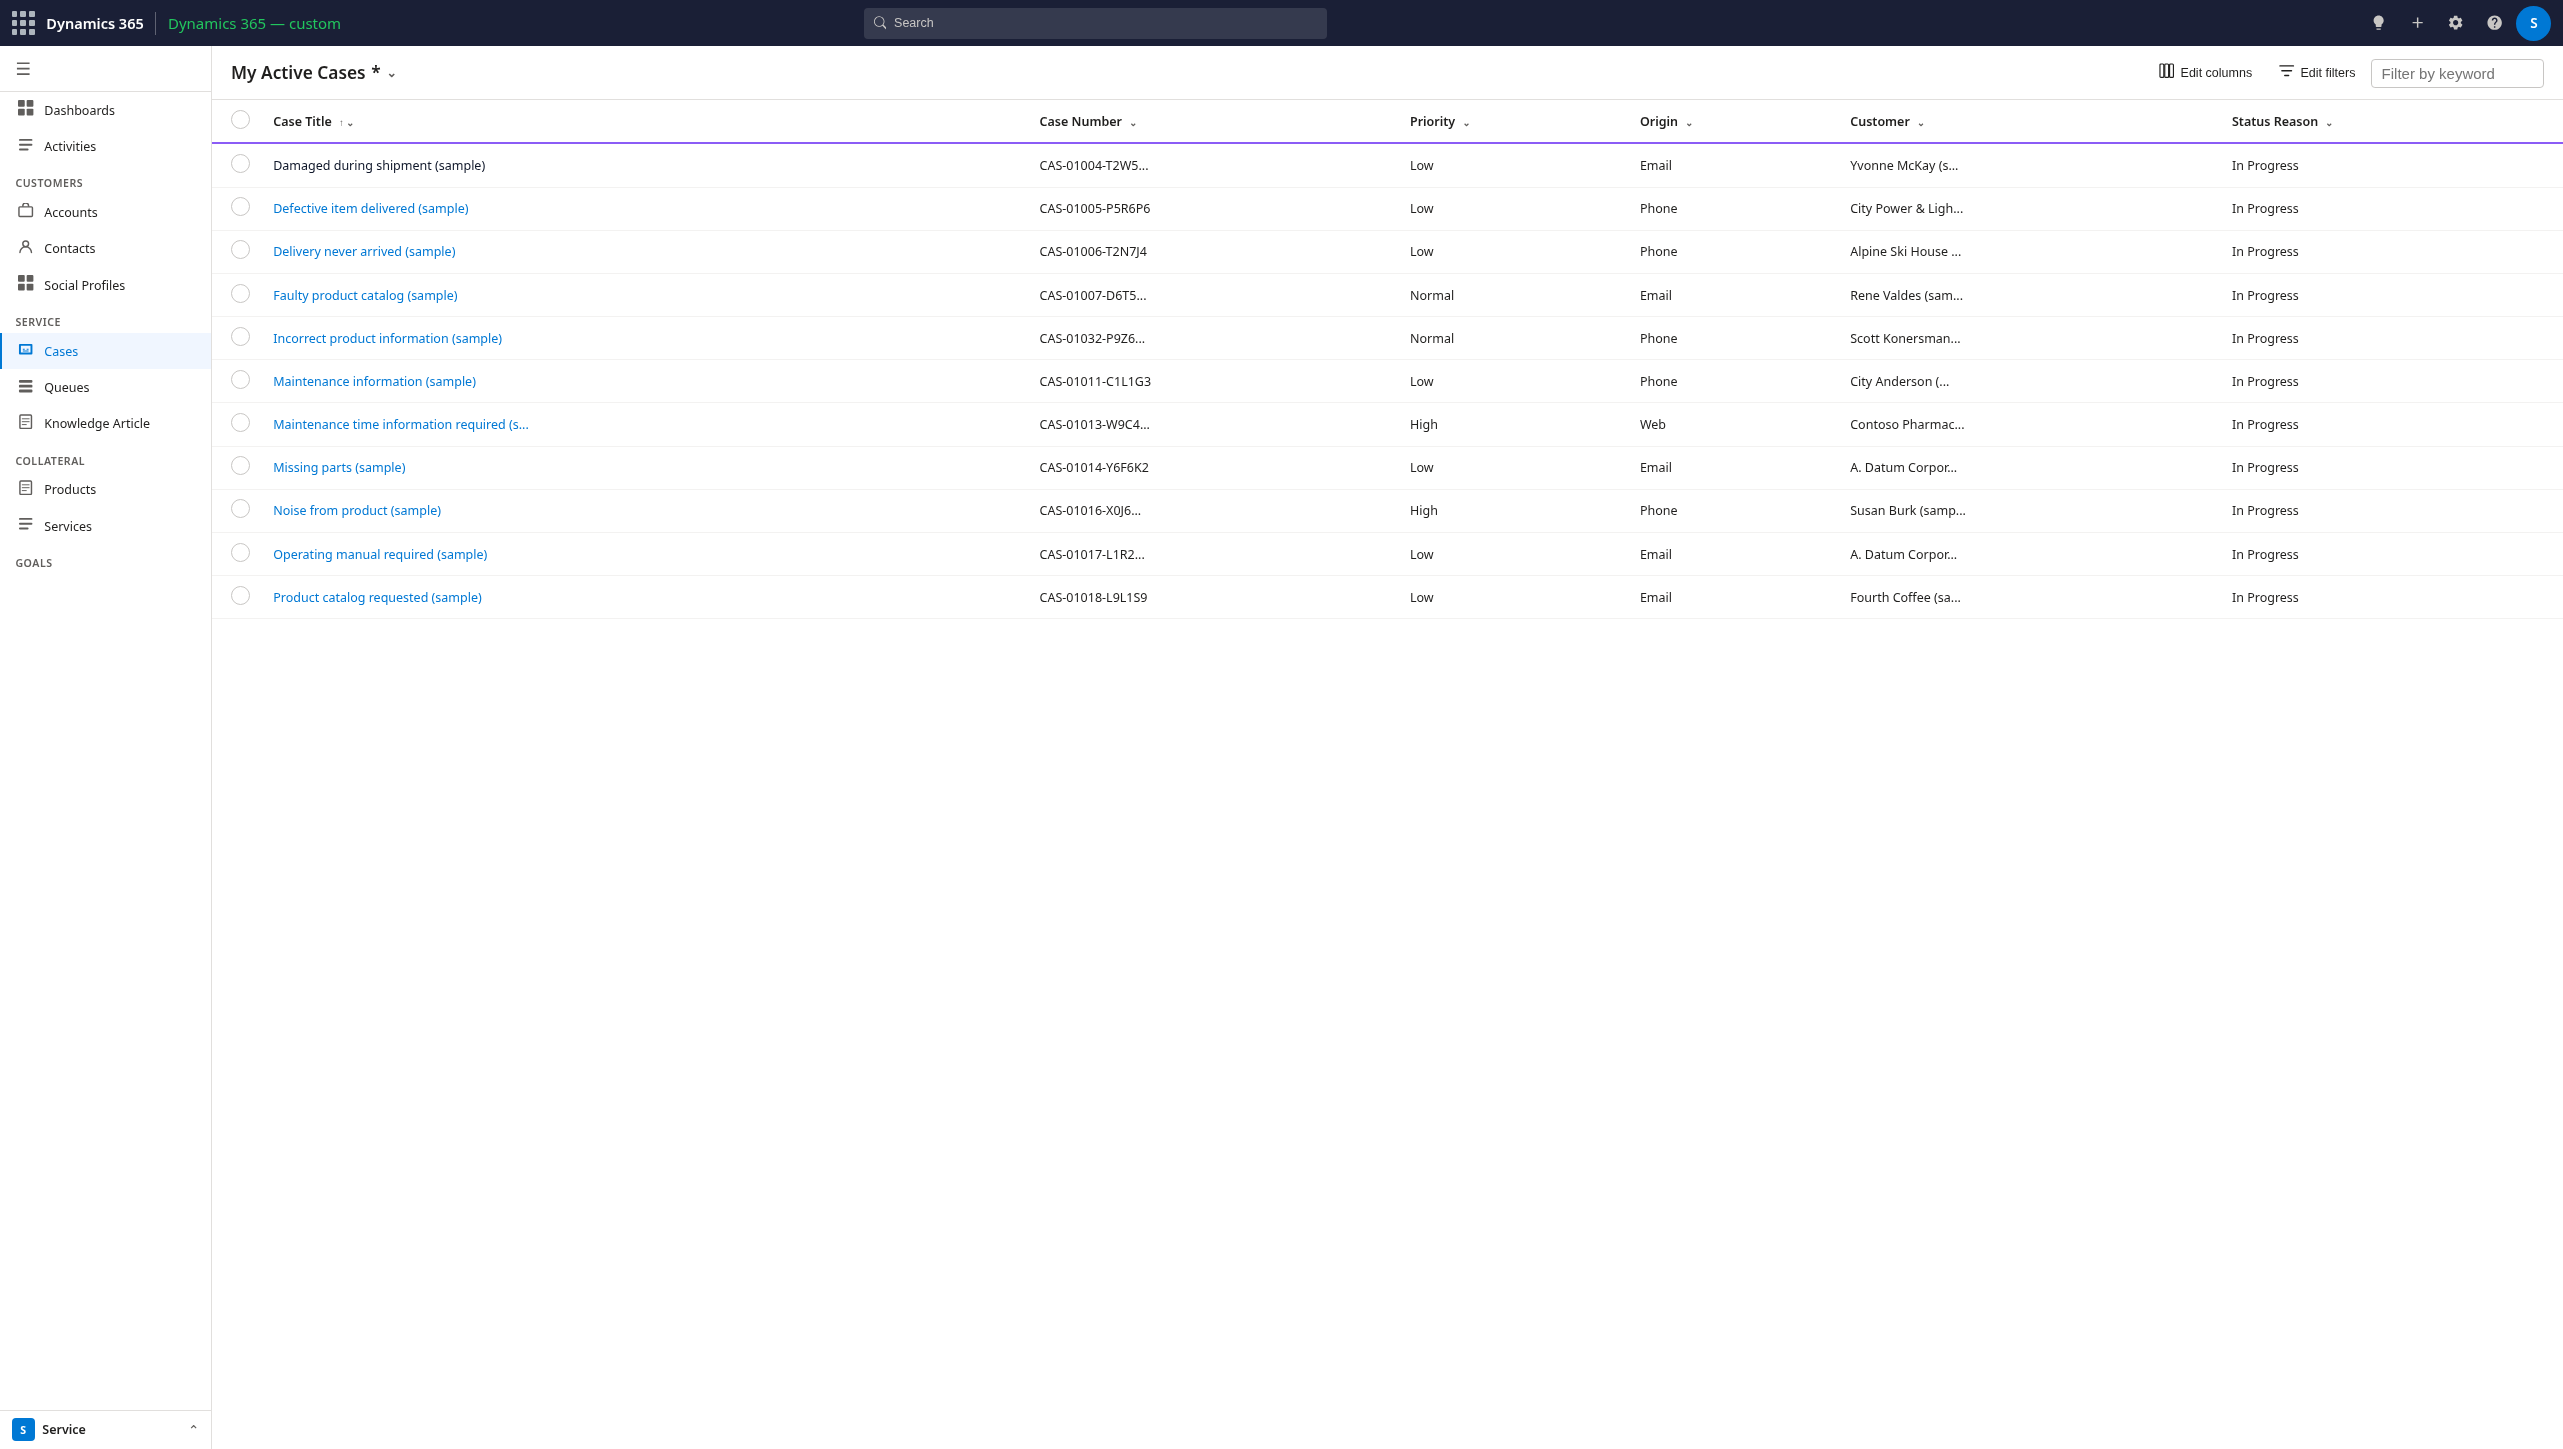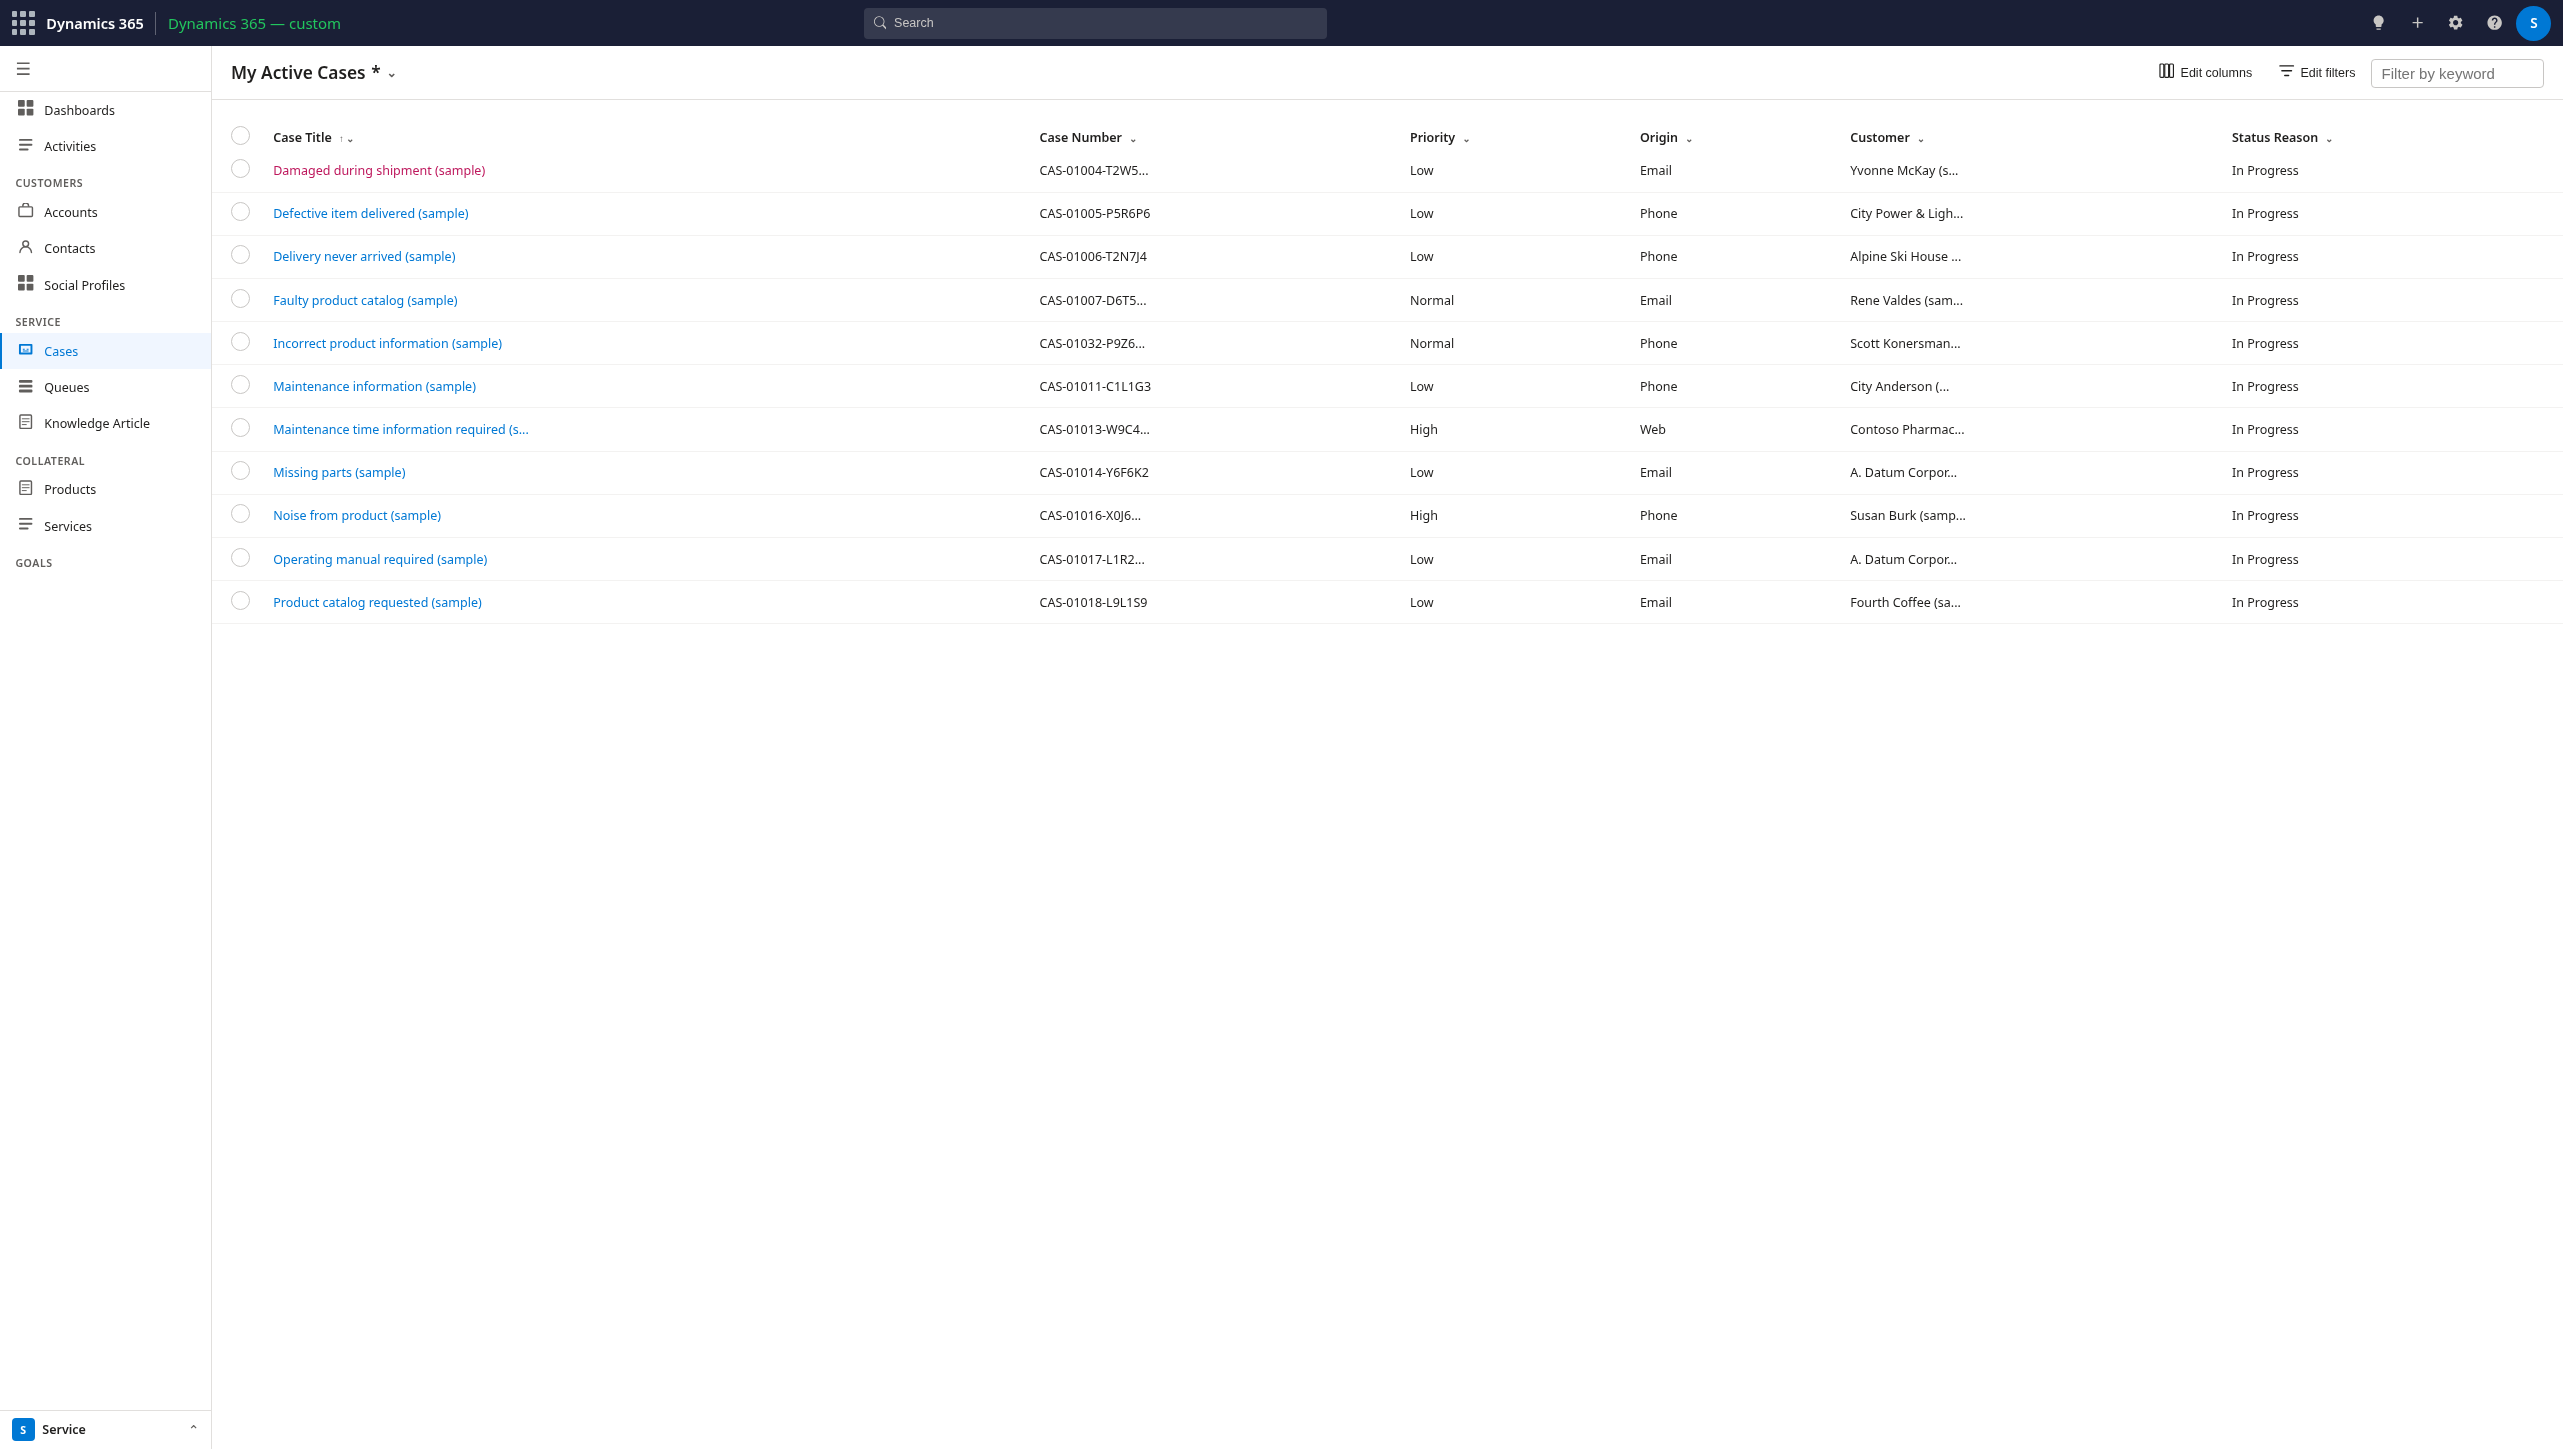--- a/index.html
+++ b/index.html
@@ -145,21 +145,21 @@
       padding: 4.8px 9.6px;
       font-size: 15px;
       outline: none;
       width: 173px;
       color: #605e5c;
     }
 
     
     .table-container { flex:1; overflow:auto; }
     table { width:100%; border-collapse:collapse; }
-    thead tr { border-bottom: 7px solid #8b5cf6; background:#fff; position:sticky; top:16px; z-index:10; }
+    thead tr { border-bottom: 2px solid #8b5cf6; background:#fff; position:sticky; top:0; z-index:10; }
     th {
       text-align:left;
       padding: 9.6px 11.6px;
       font-size: 12.5px;
       font-weight: 600;
       color: #201f1e;
       white-space: nowrap;
       cursor:pointer;
       user-select:none;
     }
@@ -416,21 +416,21 @@
             <th>
               Status Reason <span class="sort-icon">⌄</span>
             </th>
           </tr>
         </thead>
         <tbody id="cases-tbody">
         <tr>
       <td style="padding-left:19px;">
         <span class="row-check"></span>
       </td>
-      <td style="color:#be185d; cursor:pointer;">Damaged during shipment (sample)</td>
+      <td style="color:#0f172a; cursor:pointer;">Damaged during shipment (sample)</td>
       <td>CAS-01004-T2W5...</td>
       <td>Low</td>
       <td>Email</td>
       <td>Yvonne McKay (s...</td>
       <td>In Progress</td>
     </tr>
             <tr>
       <td style="padding-left:19px;">
         <span class="row-check"></span>
       </td>

